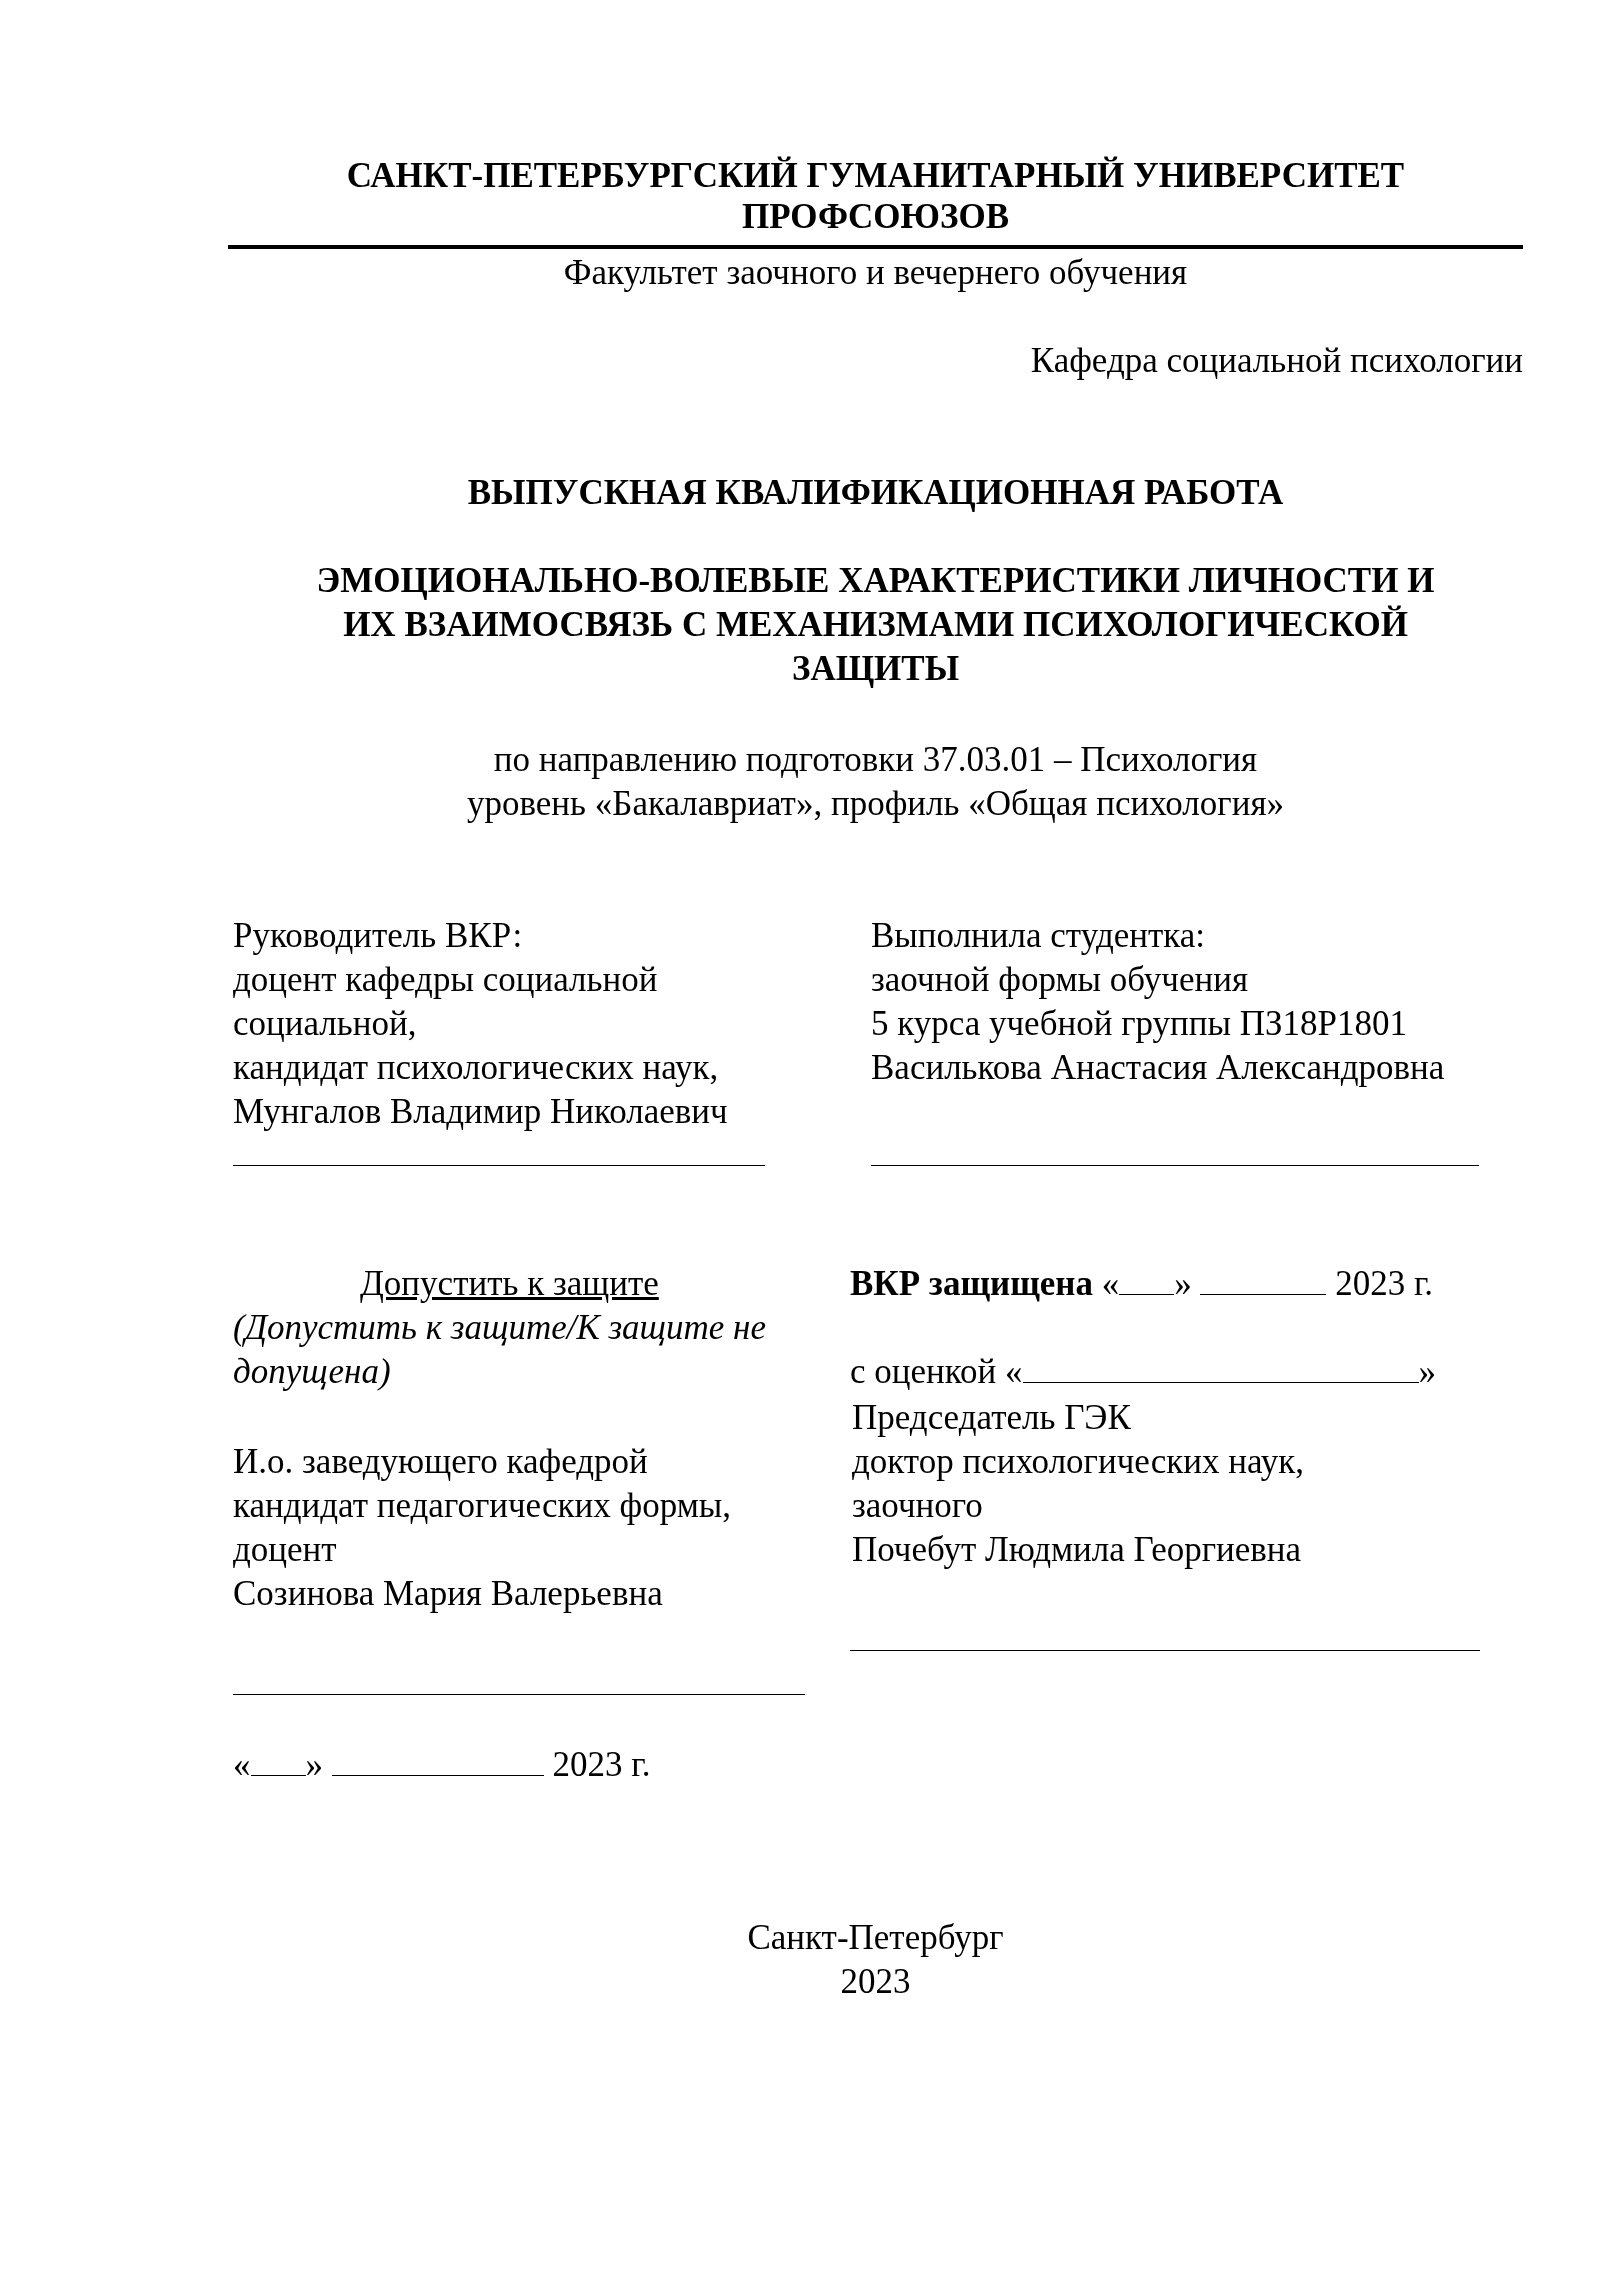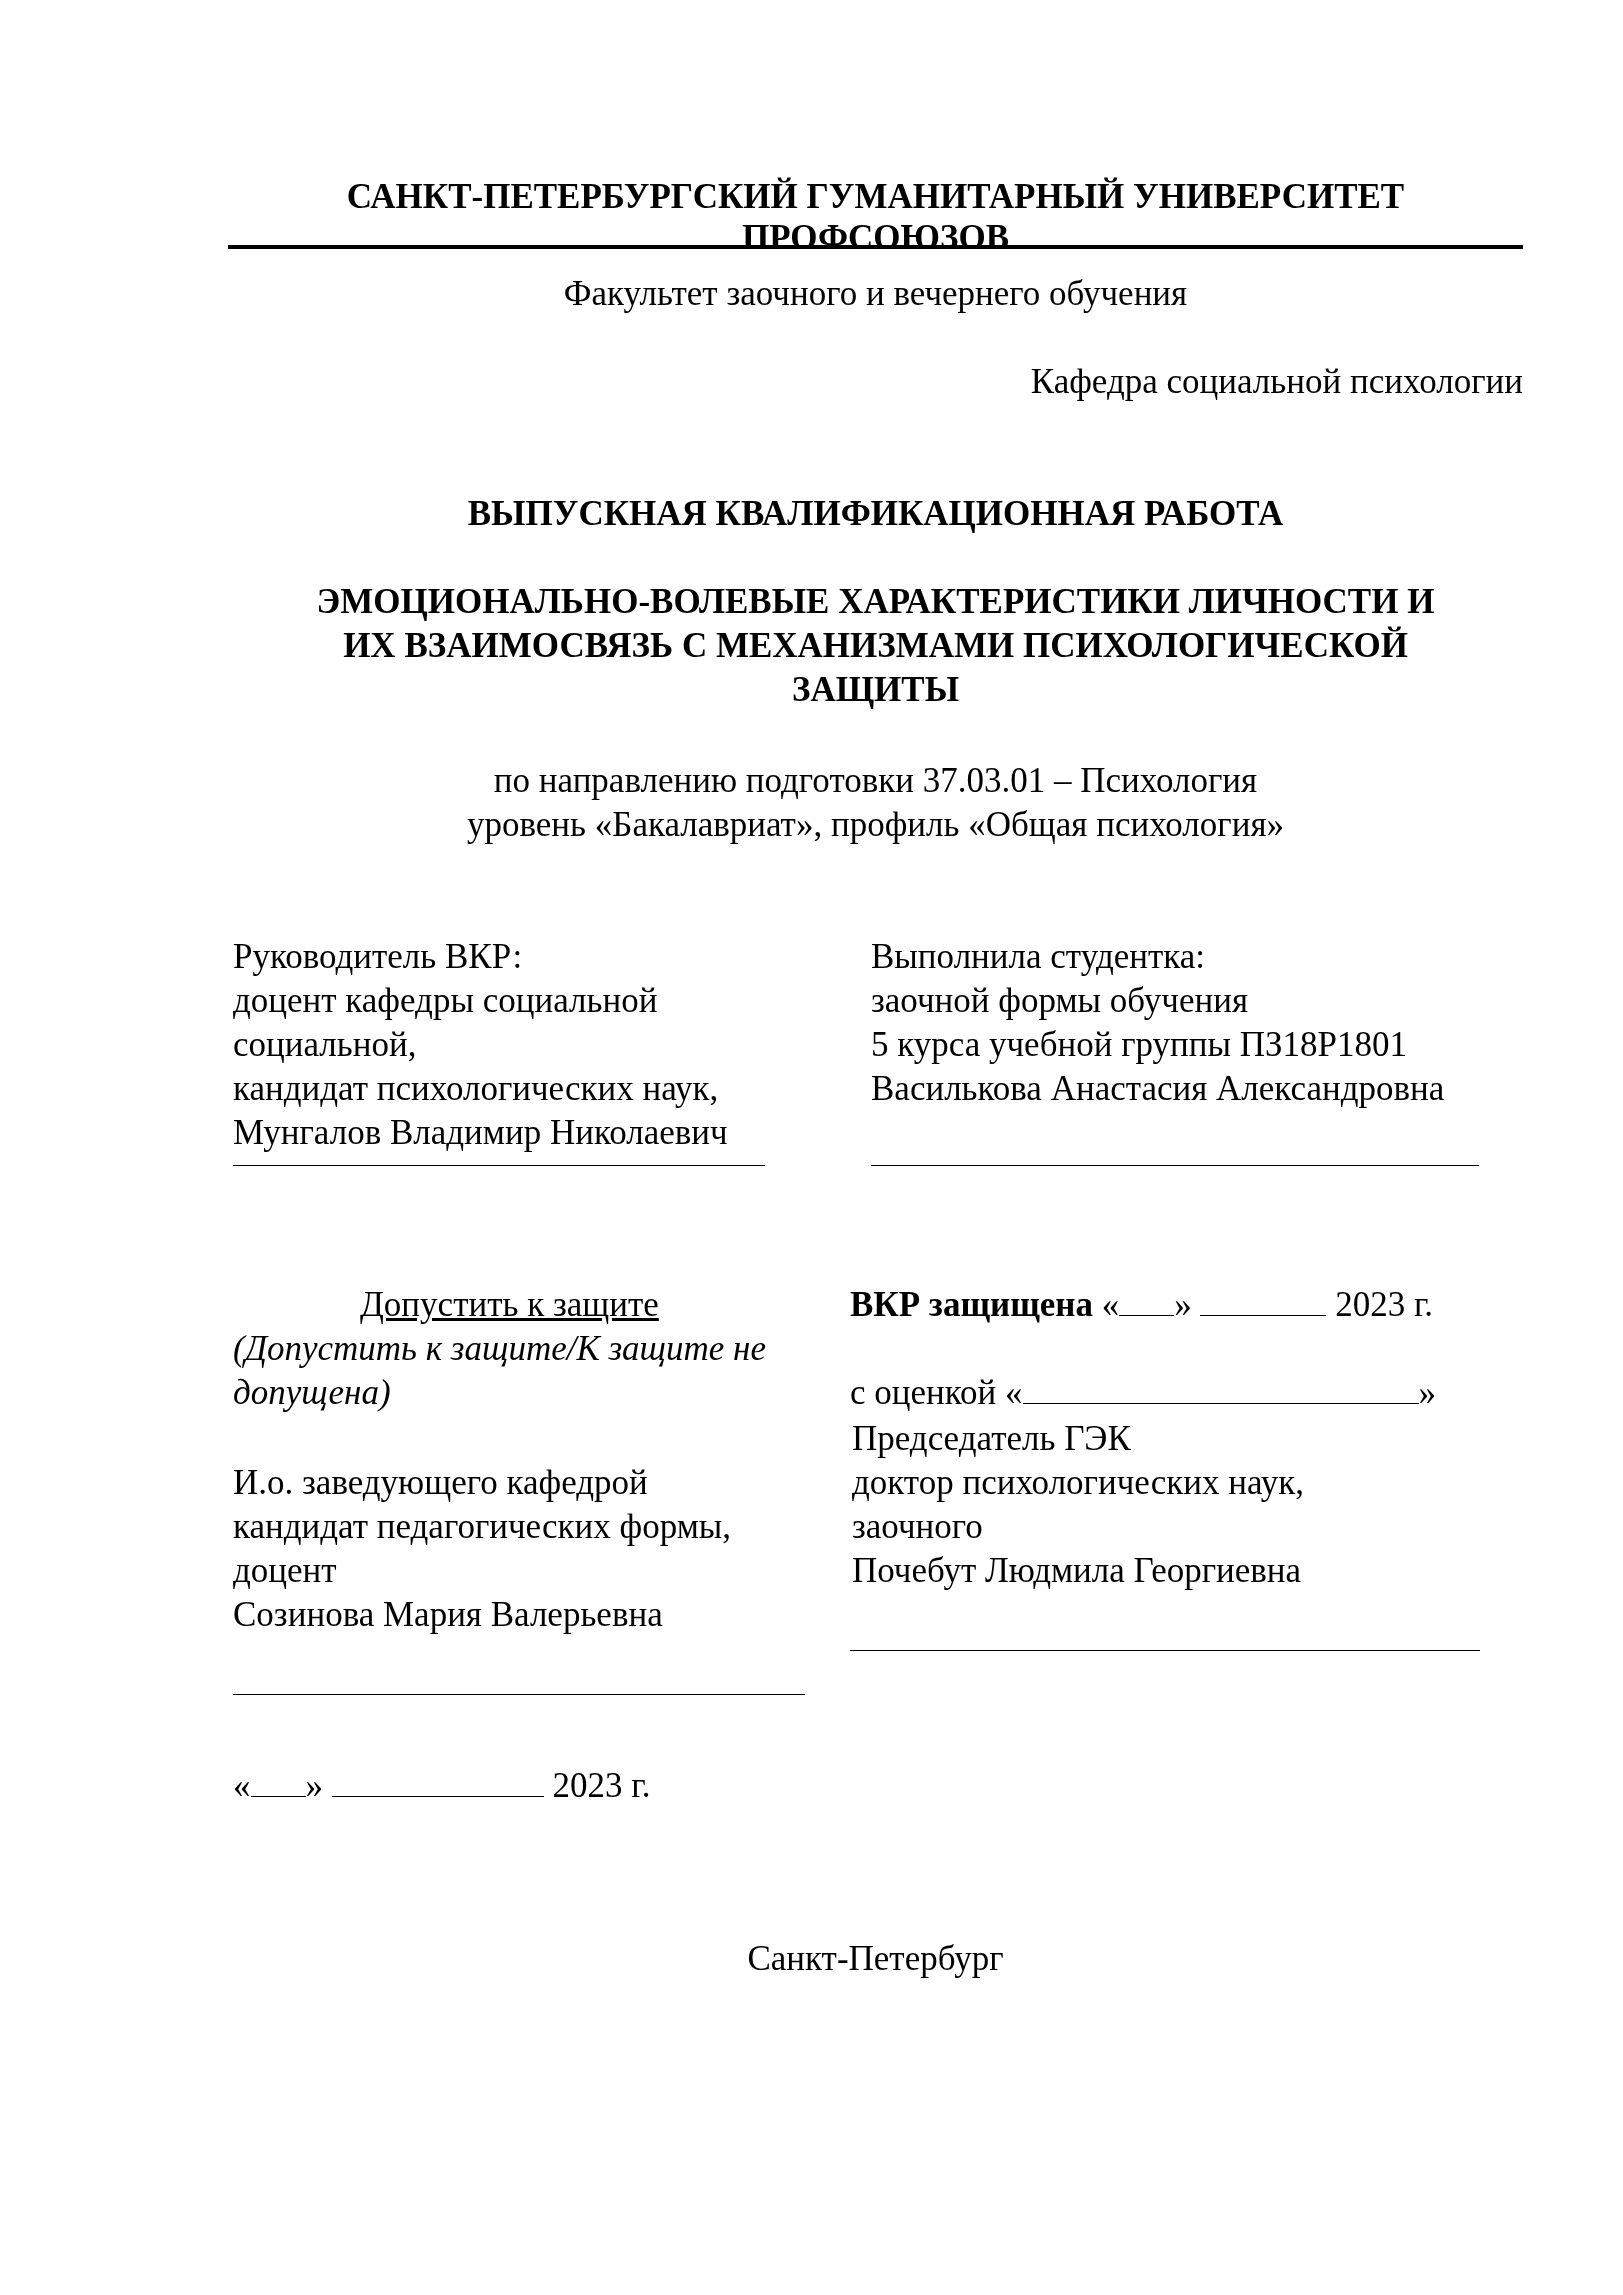--- a/index.html
+++ b/index.html
@@ -1,18 +1,18 @@
 <!DOCTYPE html>
 <html style="font-size:12.6px"><head>
 <meta charset="utf-8">
 <style>
   html, body { margin: 0; padding: 0; background: #ffffff; }
   body { width: 1623px; height: 2295px; position: relative; overflow: hidden;
          font-family: "Liberation Serif", "DejaVu Serif", serif; color: #000; }
-  .abs { position: absolute; margin-top: 21px; }
+  .abs { position: absolute; }
   .fs { font-size: 35px; line-height: 44px; }
   .center { text-align: center; }
   .bold { font-weight: bold; }
   .ital { font-style: italic; }
   .u { text-decoration: underline; }
   .line { display: block; white-space: nowrap; }
   .rule { position: absolute; background: #000; }
   .blank { display: inline-block; border-bottom: 1.6px solid #000; height: 31px; vertical-align: baseline; }
   .sigline { position: absolute; height: 0; border-top: 1.6px solid #000; }
 </style>
@@ -85,14 +85,15 @@
 <div class="abs fs" style="left:852px; top:1396px;">
   <span class="line">Председатель ГЭК</span>
   <span class="line">доктор психологических наук,</span>
   <span class="line">заочного</span>
   <span class="line">Почебут Людмила Георгиевна</span>
 </div>
 <div class="sigline" style="left:850px; width:630px; top:1650px;"></div>
 
 <div class="abs fs center" style="left:228px; width:1295px; top:1916px;">
   <span class="line">Санкт-Петербург</span>
+  <span class="line">2023</span>
 </div>
 
 
 </body></html>

